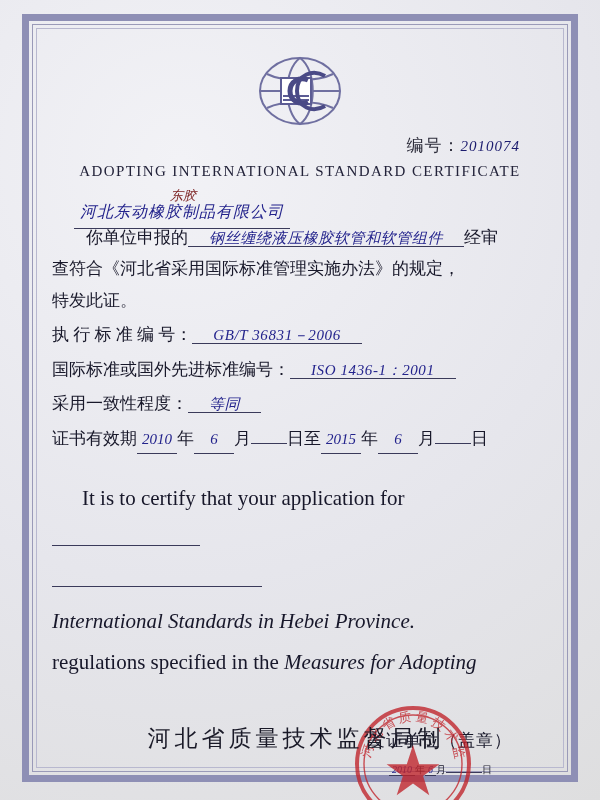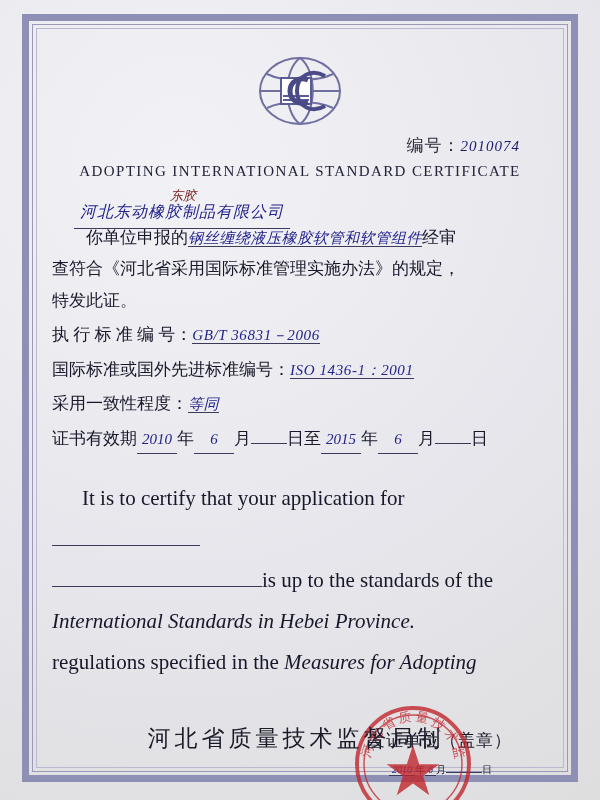--- a/index.html
+++ b/index.html
@@ -138,21 +138,21 @@
     font-size: 13px;
     color: #7b2020;
     font-style: italic;
   }
 
   .p-indent { text-indent: 34px; }
   .filled {
     color: #23238c;
     font-style: italic;
     border-bottom: 1px solid #3a3a5a;
-    padding: 0 0;
+    padding: 0 21px;
     font-size: 15px;
     letter-spacing: 0.6px;
   }
   .u-short {
     display: inline-block;
     min-width: 40px;
     border-bottom: 1px solid #3a3a5a;
     text-align: center;
     color: #23238c;
     font-style: italic;
@@ -298,21 +298,21 @@
       <div class="line rowline">
         <span>证书有效期</span><span class="u-short">2010</span><span>年</span><span class="u-short">6</span><span>月</span><span class="u-blank"></span><span>日</span><span>至</span><span class="u-short">2015</span><span>年</span><span class="u-short">6</span><span>月</span><span class="u-blank"></span><span>日</span>
       </div>
     </div>
 
     <div class="en-block">
       <div class="en-indent">
         <span>It is to certify that your application for</span><span class="u-long"></span>
       </div>
       <div>
-        <span class="u-long2"></span><span>is up to the standards of the</span>
+        <span class="u-long2"></span>
       </div>
       <div>
         <em class="ital">International Standards in Hebei Province.</em>
       </div>
       <div>
         <span>regulations specified in the </span><em class="ital">Measures   for   Adopting</em>
       </div>
     </div>
 
     <div class="sign-area">

